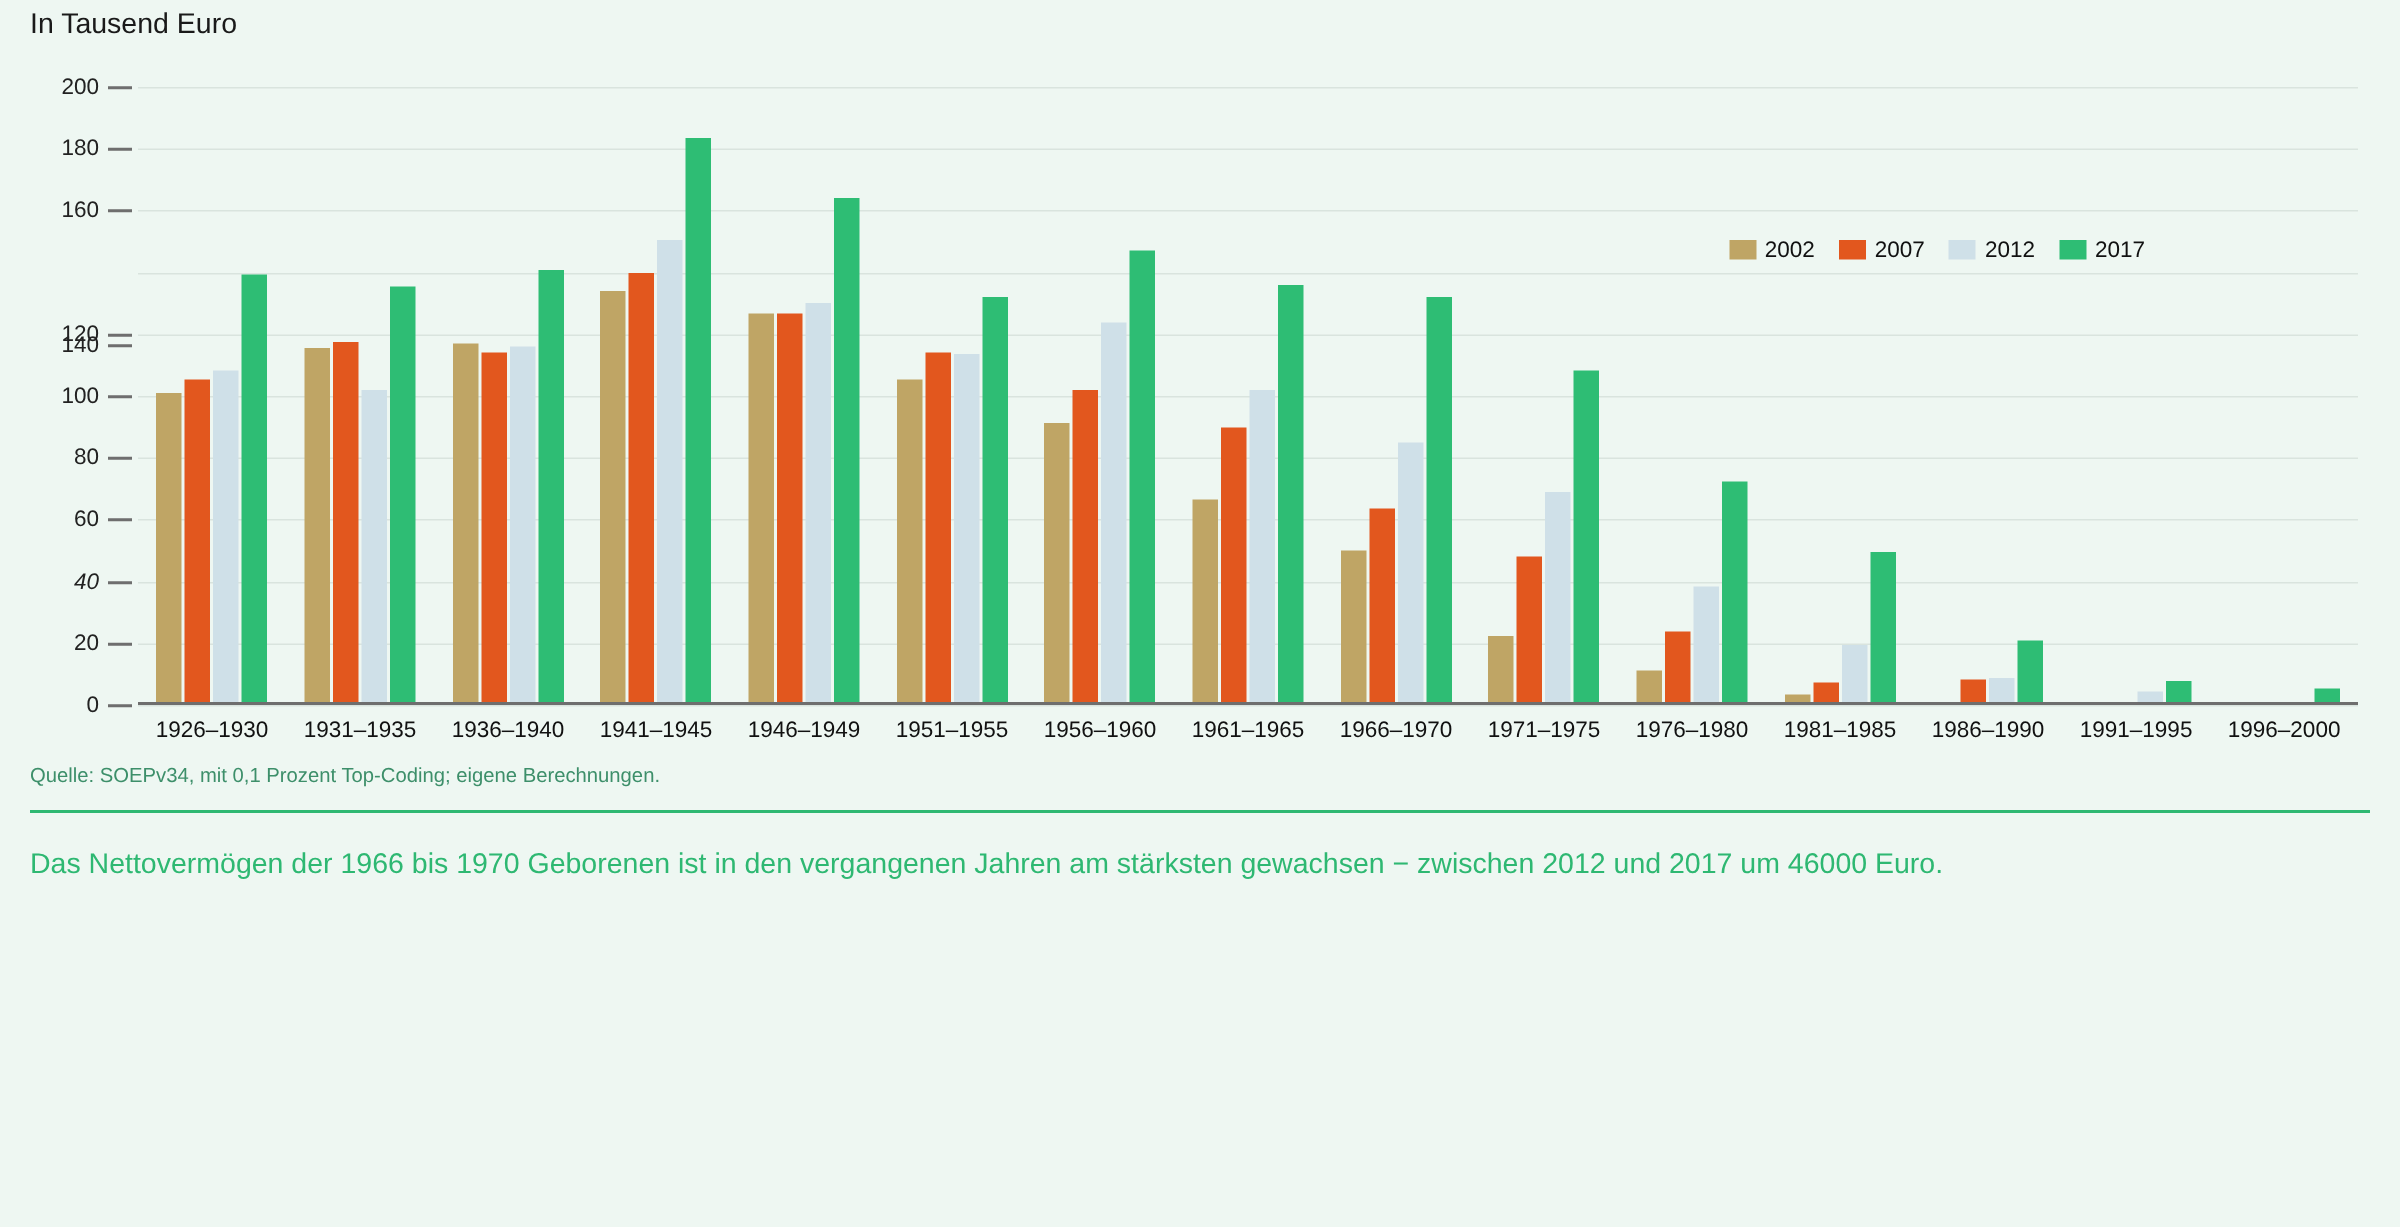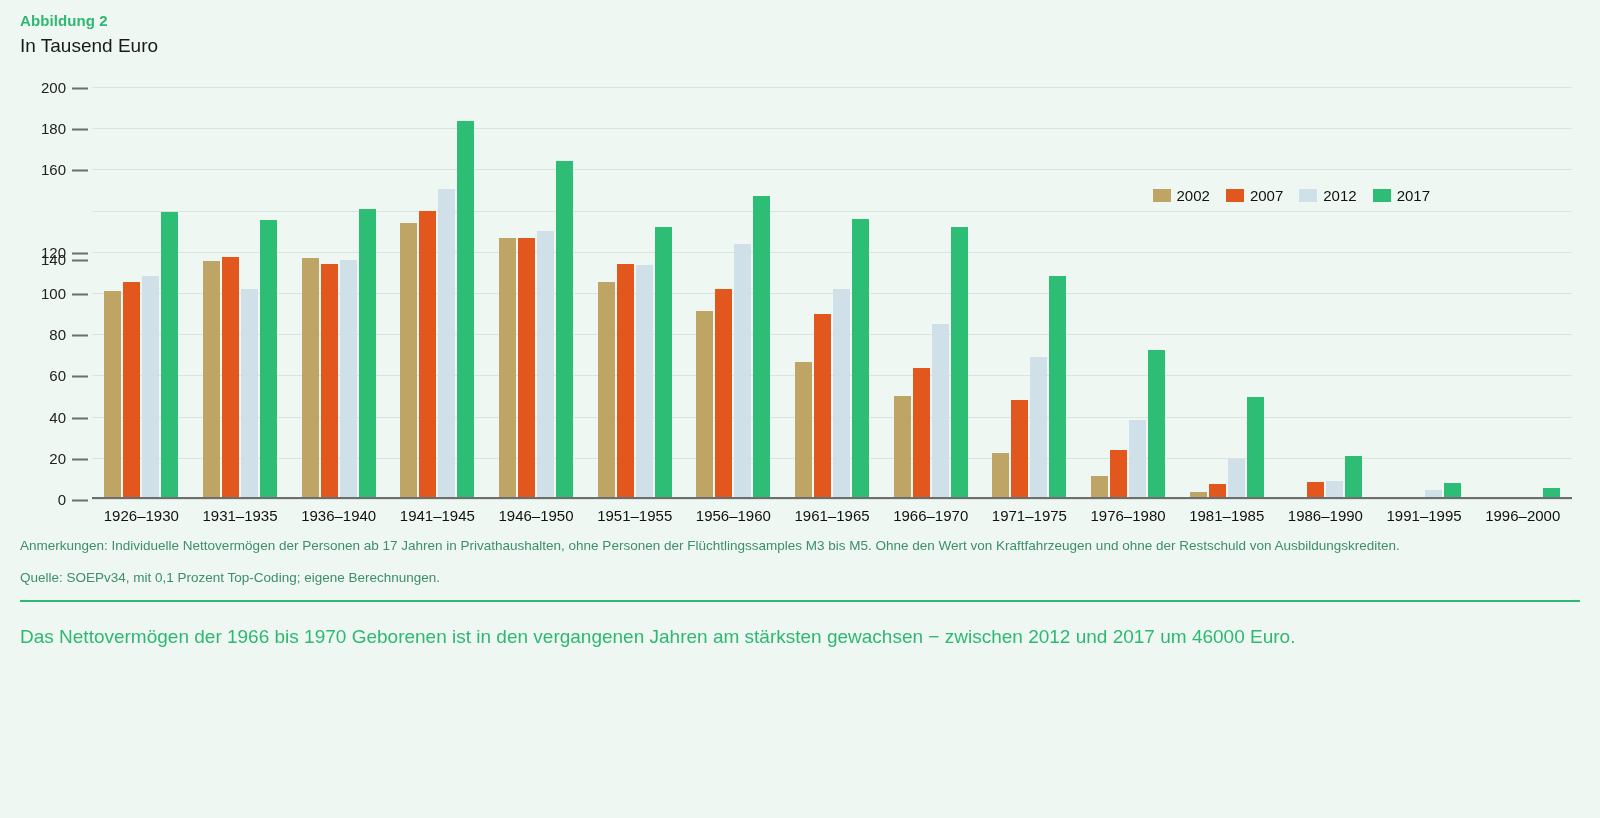--- a/index.html
+++ b/index.html
@@ -90,32 +90,31 @@
   }
   .kicker {
     color:#2eb872; font-size:19px; margin-top:22px; line-height:1.35;
   }
 </style>
 </head>
 <body>
 
 <div class="page">
 
-  <div class="fig-label">Abbildung 2</div>
   <div class="fig-subtitle">In Tausend Euro</div>
 
   <div class="chart-wrap">
     <div class="plot" id="plot">
       <div id="gridlines">
           <div class="gridline" style="top: 412px;"></div>
           <div class="ytick" style="top: 412px;"><span class="ylab">0</span><span class="dash"></span></div>
           <div class="gridline" style="top: 370.8px;"></div>
           <div class="ytick" style="top: 370.8px;"><span class="ylab">20</span><span class="dash"></span></div>
           <div class="gridline" style="top: 329.6px;"></div>
-          <div class="ytick" style="top: 329.6px;"><span class="ylab">40</span><span class="dash"></span></div>
+          <div class="ytick" style="top: 329.6px; font-style: italic;"><span class="ylab">40</span><span class="dash"></span></div>
           <div class="gridline" style="top: 288.4px;"></div>
           <div class="ytick" style="top: 288.4px;"><span class="ylab">60</span><span class="dash"></span></div>
           <div class="gridline" style="top: 247.2px;"></div>
           <div class="ytick" style="top: 247.2px;"><span class="ylab">80</span><span class="dash"></span></div>
           <div class="gridline" style="top: 206px;"></div>
           <div class="ytick" style="top: 206px;"><span class="ylab">100</span><span class="dash"></span></div>
           <div class="gridline" style="top: 164.8px;"></div>
           <div class="ytick" style="top: 164.8px;"><span class="ylab">120</span><span class="dash"></span></div>
           <div class="gridline" style="top: 123.6px;"></div>
           <div class="ytick" style="top: 123.6px; margin-top: 48px;"><span class="ylab">140</span><span class="dash"></span></div>
@@ -217,21 +216,21 @@
             <div class="bar c2012" title="2012: 0" style="height: 0px; background: rgb(207, 224, 232);"></div>
             <div class="bar c2017" title="2017: 4.5" style="height: 9.27px; background: rgb(46, 189, 116);"></div>
           </div>
         </div>
     </div>
     <div class="xlabels" id="xlabels">
         <div class="xlabel">1926–1930</div>
         <div class="xlabel">1931–1935</div>
         <div class="xlabel">1936–1940</div>
         <div class="xlabel">1941–1945</div>
-        <div class="xlabel">1946–1950</div>
+        <div class="xlabel">1946–1949</div>
         <div class="xlabel">1951–1955</div>
         <div class="xlabel">1956–1960</div>
         <div class="xlabel">1961–1965</div>
         <div class="xlabel">1966–1970</div>
         <div class="xlabel">1971–1975</div>
         <div class="xlabel">1976–1980</div>
         <div class="xlabel">1981–1985</div>
         <div class="xlabel">1986–1990</div>
         <div class="xlabel">1991–1995</div>
         <div class="xlabel">1996–2000</div>
@@ -250,20 +249,19 @@
           <span>2012</span>
         </div>
         <div class="legend-item">
           <span class="swatch" style="background: rgb(46, 189, 116);"></span>
           <span>2017</span>
         </div>
       </div>
   </div>
 
   <div class="notes">
-    <div class="note">Anmerkungen: Individuelle Nettovermögen der Personen ab 17 Jahren in Privathaushalten, ohne Personen der Flüchtlingssamples M3 bis M5. Ohne den Wert von Kraftfahrzeugen und ohne der Restschuld von Ausbildungskrediten.</div>
     <div class="note">Quelle: SOEPv34, mit 0,1 Prozent Top-Coding; eigene Berechnungen.</div>
   </div>
 
   <hr class="rule">
   <div class="kicker">Das Nettovermögen der 1966 bis 1970 Geborenen ist in den vergangenen Jahren am stärksten gewachsen − zwischen 2012 und 2017 um 46000 Euro.</div>
 
 </div>
 
 </body></html>

